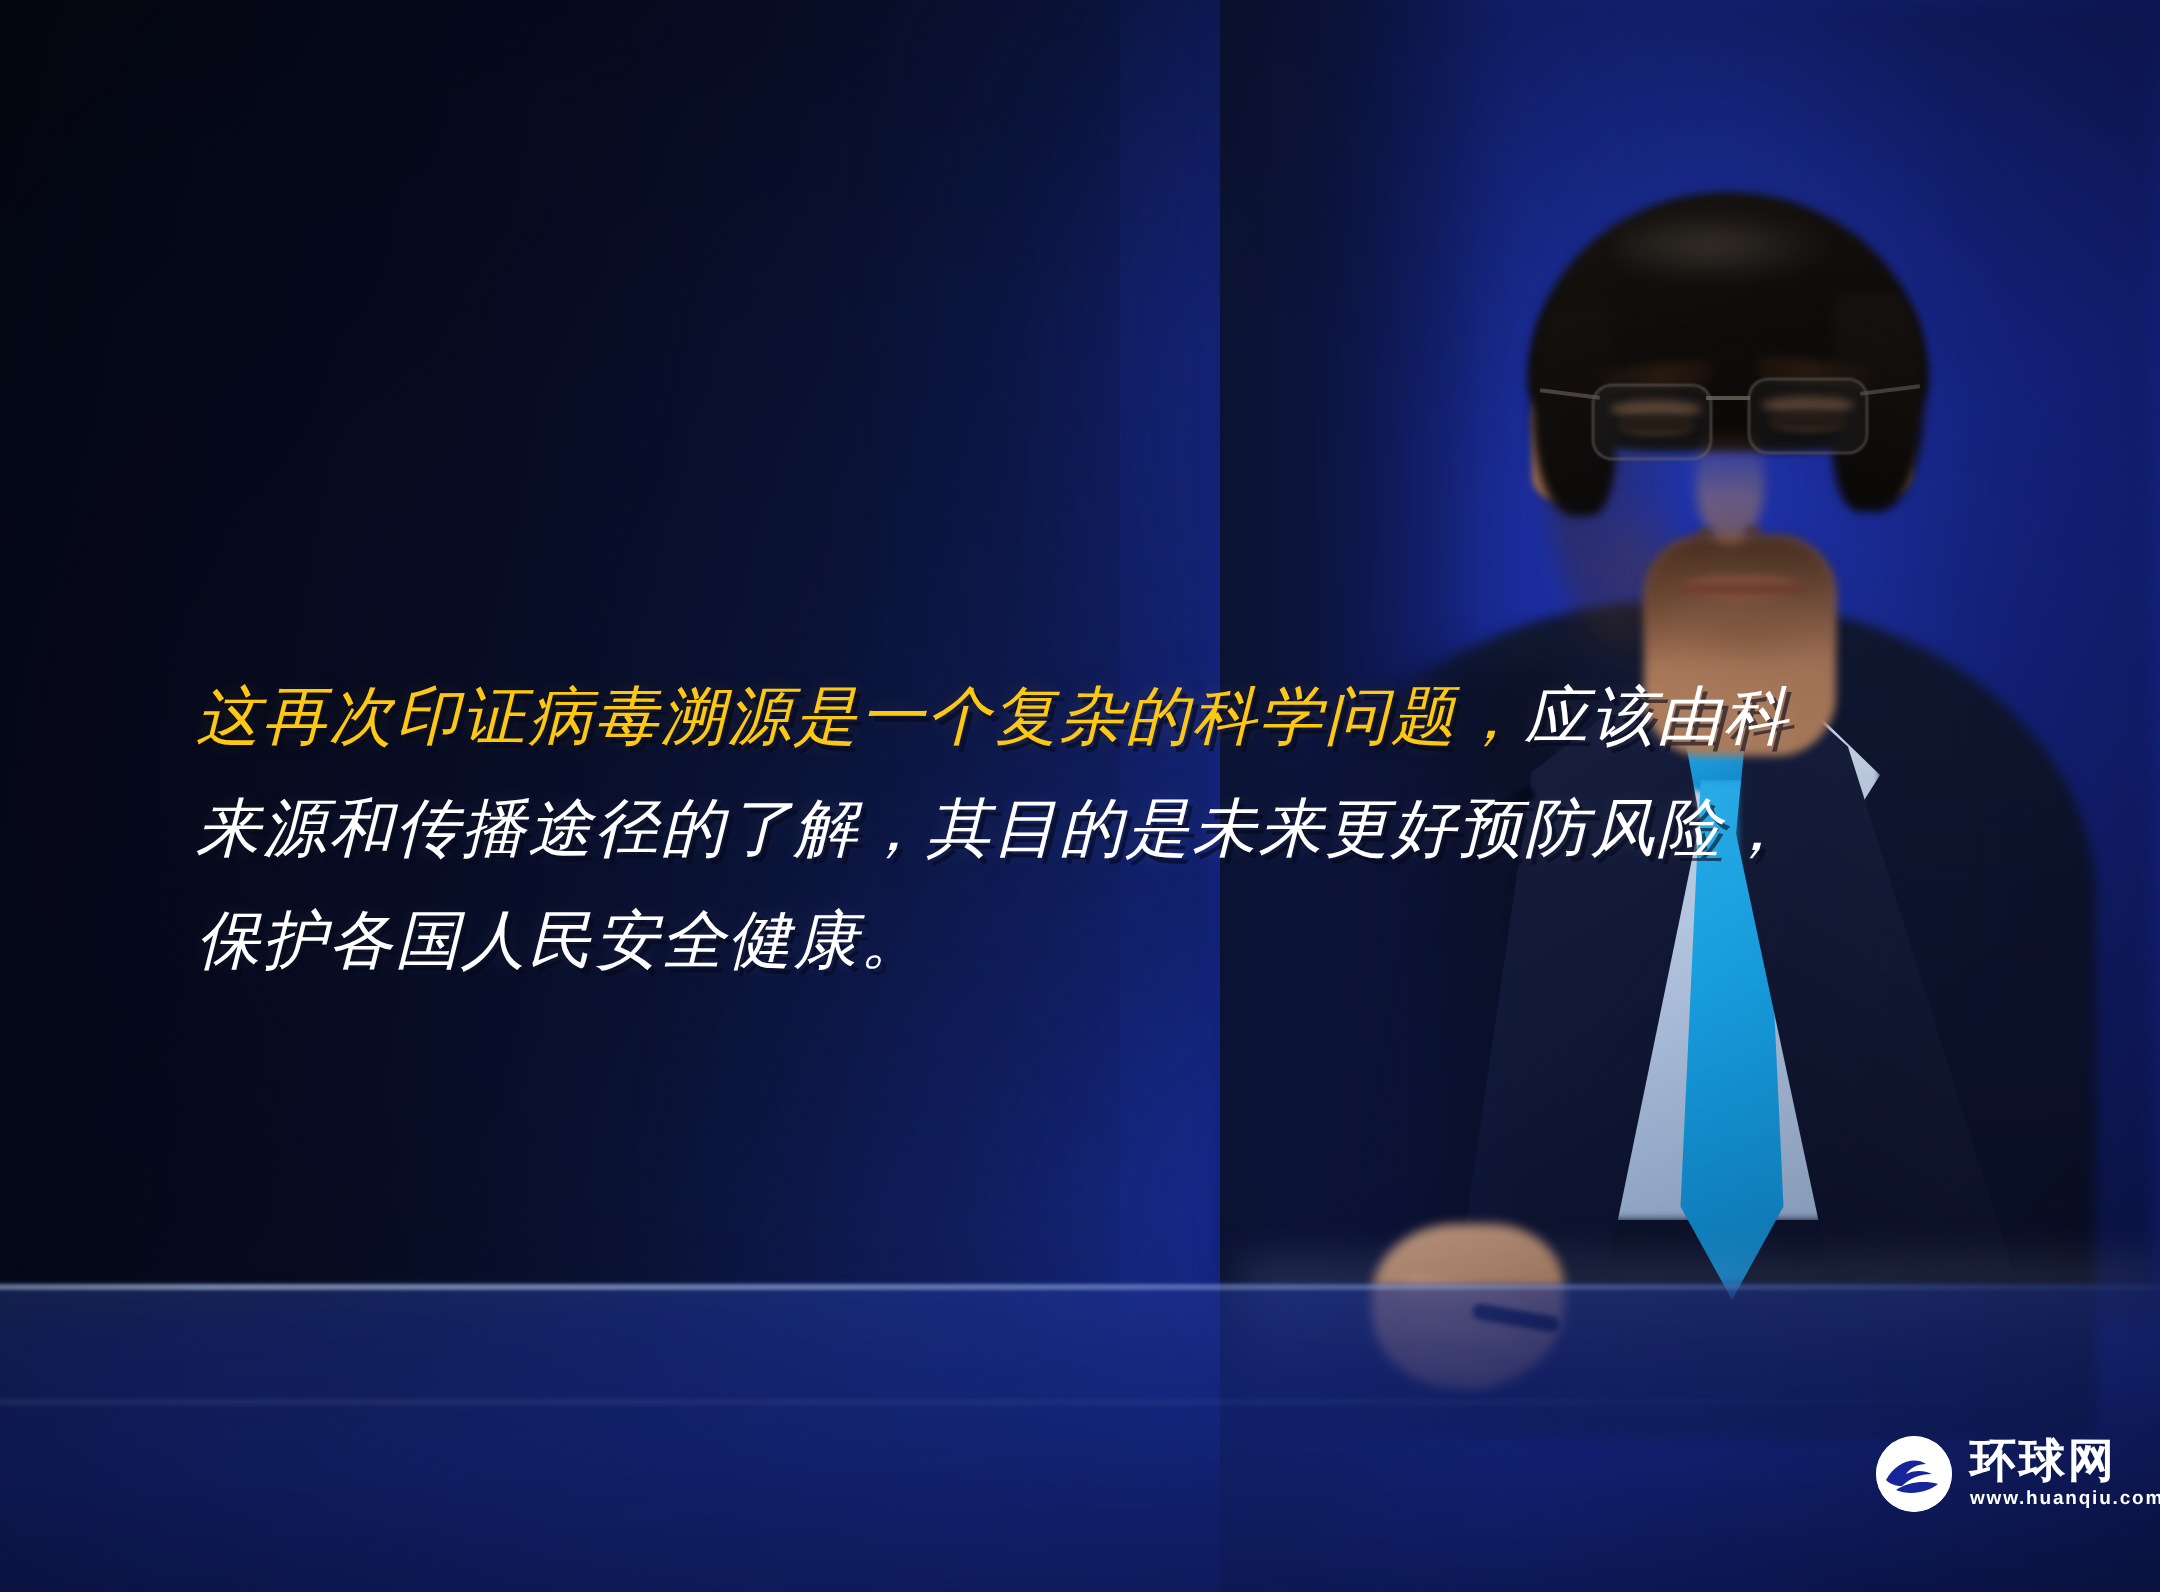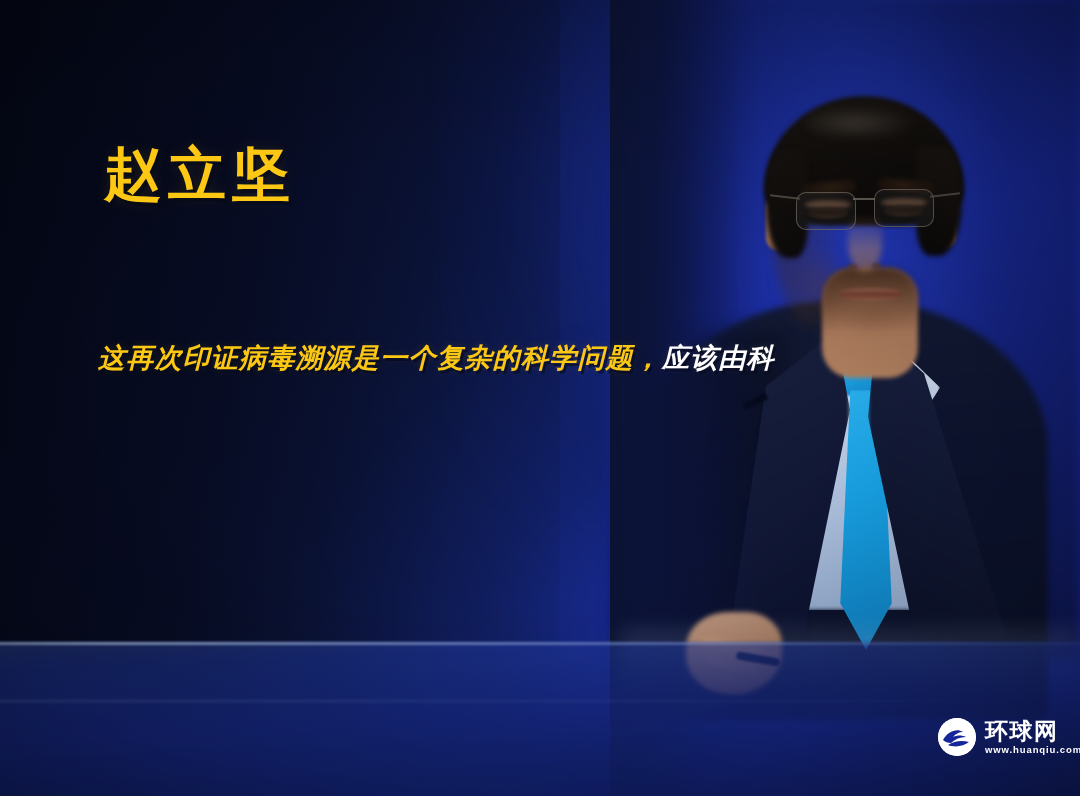--- a/index.html
+++ b/index.html
@@ -479,22 +479,22 @@
     font-family: "DejaVu Sans", "Liberation Sans", sans-serif;
     white-space: nowrap;
   }
   .quote {
     position: absolute;
     left: 98px;
     top: 330px;
     width: 640px;
   }
   .qline {
-    font-size: 27px;
-    font-weight: 700;
+    font-size: 32px;
+    font-weight: 400;
     font-style: italic;
     line-height: 56px;
     letter-spacing: 1.2px;
     color: #ffffff;
     text-shadow: 2.5px 3px 0 rgba(5,9,26,0.60), 0 0 10px rgba(255,255,255,0.10);
     font-family: "DejaVu Sans", "Liberation Sans", sans-serif;
     white-space: nowrap;
   }
   .qline .hl {
     color: #fdc814;
@@ -599,25 +599,30 @@
   <div class="finger-1"></div>
   <div class="finger-2"></div>
   <div class="finger-3"></div>
   <div class="pen"></div>
   <div class="podium"></div>
   <div class="podium-edge"></div>
   <div class="podium-sheen"></div>
 
   <div class="bg-vignette"></div>
 
-  <div class="headline">赵立坚</div>
 
   <div class="quote">
     <div class="qline">
       <span class="hl">这再次印证病毒溯源是一个复杂的科学问题，</span><span>应该由科</span>
+    </div>
+    <div class="qline">
+      <span class="hl"></span><span>来源和传播途径的了解，其目的是未来更好预防风险，</span>
+    </div>
+    <div class="qline">
+      <span class="hl"></span><span>保护各国人民安全健康。</span>
     </div>
   </div>
 
   <div class="logo">
     <div class="logo-mark">
       <svg width="38" height="38" viewBox="0 0 38 38" aria-hidden="true">
         <circle cx="19" cy="19" r="19" fill="#ffffff"></circle>
         <path d="M5 22 C10 13, 19 10, 25 14 C21 14, 17 16, 15 19 C19 17, 24 17, 28 19 C22 19, 17 21, 13 25 C10 25, 7 24, 5 22 Z" fill="#17259a"></path>
         <path d="M10 27 C16 23, 24 22, 31 24 C26 28, 17 30, 10 27 Z" fill="#17259a"></path>
       </svg>

